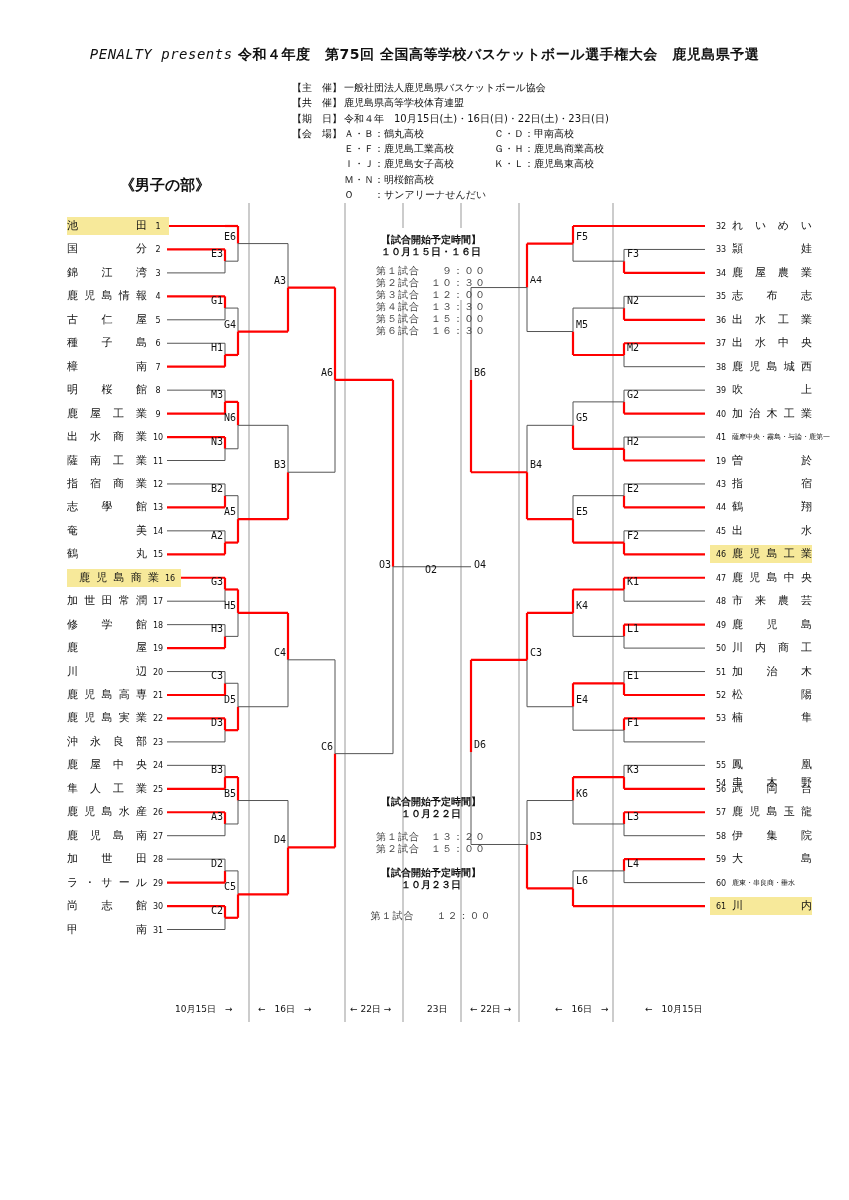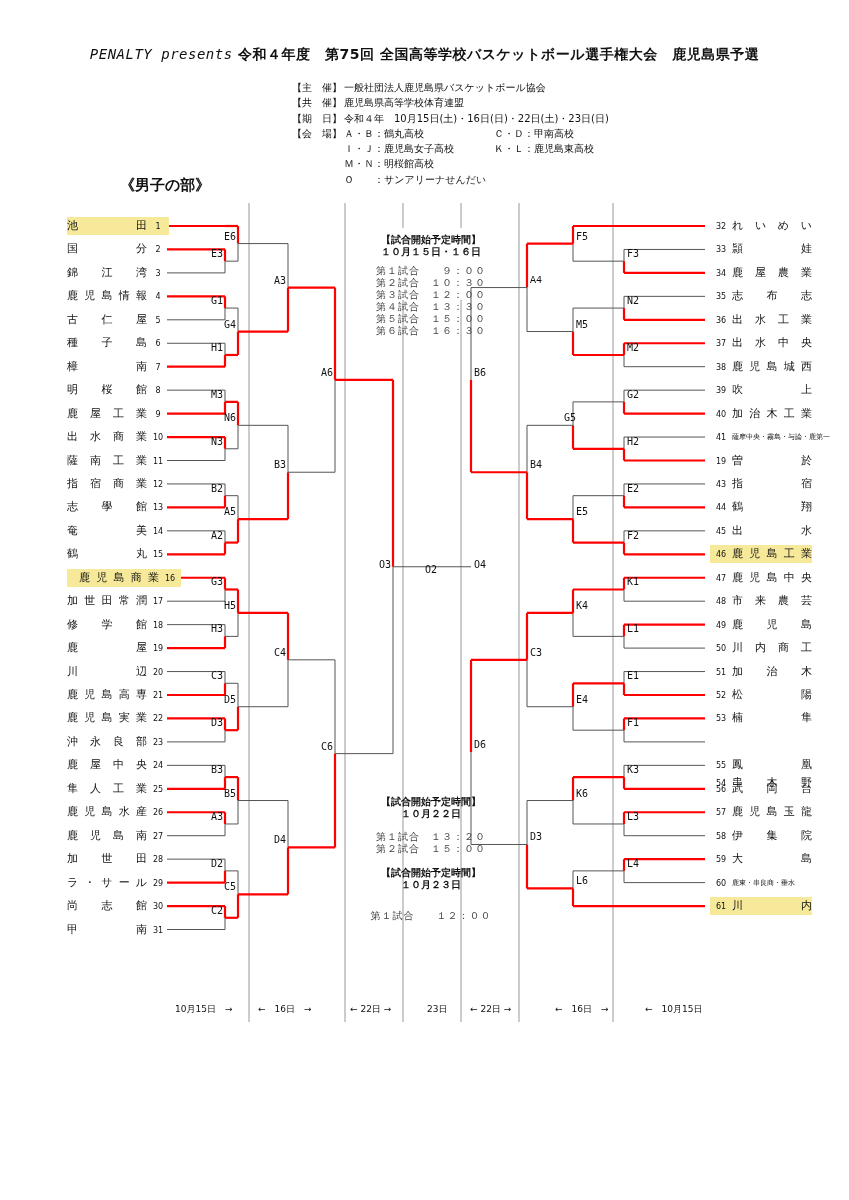--- a/index.html
+++ b/index.html
@@ -27,20 +27,21 @@
 </head>
 <body>
 
 <div class="title"><span class="brand">PENALTY presents</span> <span>令和４年度　第75回 全国高等学校バスケットボール選手権大会　鹿児島県予選</span></div>
 
 <div class="info">
   <div class="row"><span class="lbl">【主　催】</span><span>一般社団法人鹿児島県バスケットボール協会</span></div>
   <div class="row"><span class="lbl">【共　催】</span><span>鹿児島県高等学校体育連盟</span></div>
   <div class="row"><span class="lbl">【期　日】</span><span>令和４年　10月15日(土)・16日(日)・22日(土)・23日(日)</span></div>
   <div class="row"><span class="lbl">【会　場】</span><span>Ａ・Ｂ：鶴丸高校</span><span class="venue" style="left:202px">Ｃ・Ｄ：甲南高校</span></div>
+  <div class="row"><span class="lbl"></span><span>Ｅ・Ｆ：鹿児島工業高校</span><span class="venue" style="left:202px">Ｇ・Ｈ：鹿児島商業高校</span></div>
   <div class="row"><span class="lbl"></span><span>Ｉ・Ｊ：鹿児島女子高校</span><span class="venue" style="left:202px">Ｋ・Ｌ：鹿児島東高校</span></div>
   <div class="row"><span class="lbl"></span><span>Ｍ・Ｎ：明桜館高校</span></div>
   <div class="row"><span class="lbl"></span><span class="small">Ｏ　　：サンアリーナせんだい</span></div>
 </div>
 
 <div class="section">《男子の部》</div>
 
 <svg id="bracket" width="849" height="1200">
     <line x1="249" x2="249" y1="203" y2="1022" stroke="#999999" stroke-width="1"></line>
     <line x1="345" x2="345" y1="203" y2="1022" stroke="#999999" stroke-width="1"></line>
@@ -396,21 +397,21 @@
     <div class="code" style="top: 529.575px; left: 627px;">F2</div>
     <div class="code" style="top: 576.475px; left: 627px;">K1</div>
     <div class="code" style="top: 623.375px; left: 627px;">L1</div>
     <div class="code" style="top: 670.275px; left: 627px;">E1</div>
     <div class="code" style="top: 717.175px; left: 627px;">F1</div>
     <div class="code" style="top: 764.075px; left: 627px;">K3</div>
     <div class="code" style="top: 810.975px; left: 627px;">L3</div>
     <div class="code" style="top: 857.875px; left: 627px;">L4</div>
     <div class="code" style="top: 230.587px; left: 576px;">F5</div>
     <div class="code" style="top: 318.525px; left: 576px;">M5</div>
-    <div class="code" style="top: 412.325px; left: 564px;">G5</div>
+    <div class="code" style="top: 412.325px; left: 576px;">G5</div>
     <div class="code" style="top: 506.125px; left: 576px;">E5</div>
     <div class="code" style="top: 599.925px; left: 576px;">K4</div>
     <div class="code" style="top: 693.725px; left: 576px;">E4</div>
     <div class="code" style="top: 787.525px; left: 576px;">K6</div>
     <div class="code" style="top: 875.462px; left: 576px;">L6</div>
     <div class="code" style="top: 274.556px; left: 530px; font-family: Liberation Mono, monospace;">A4</div>
     <div class="code" style="top: 459.225px; left: 530px;">B4</div>
     <div class="code" style="top: 646.825px; left: 530px;">C3</div>
     <div class="code" style="top: 831.494px; left: 530px;">D3</div>
     <div class="code" style="top: 366.891px; left: 474px;">B6</div>

